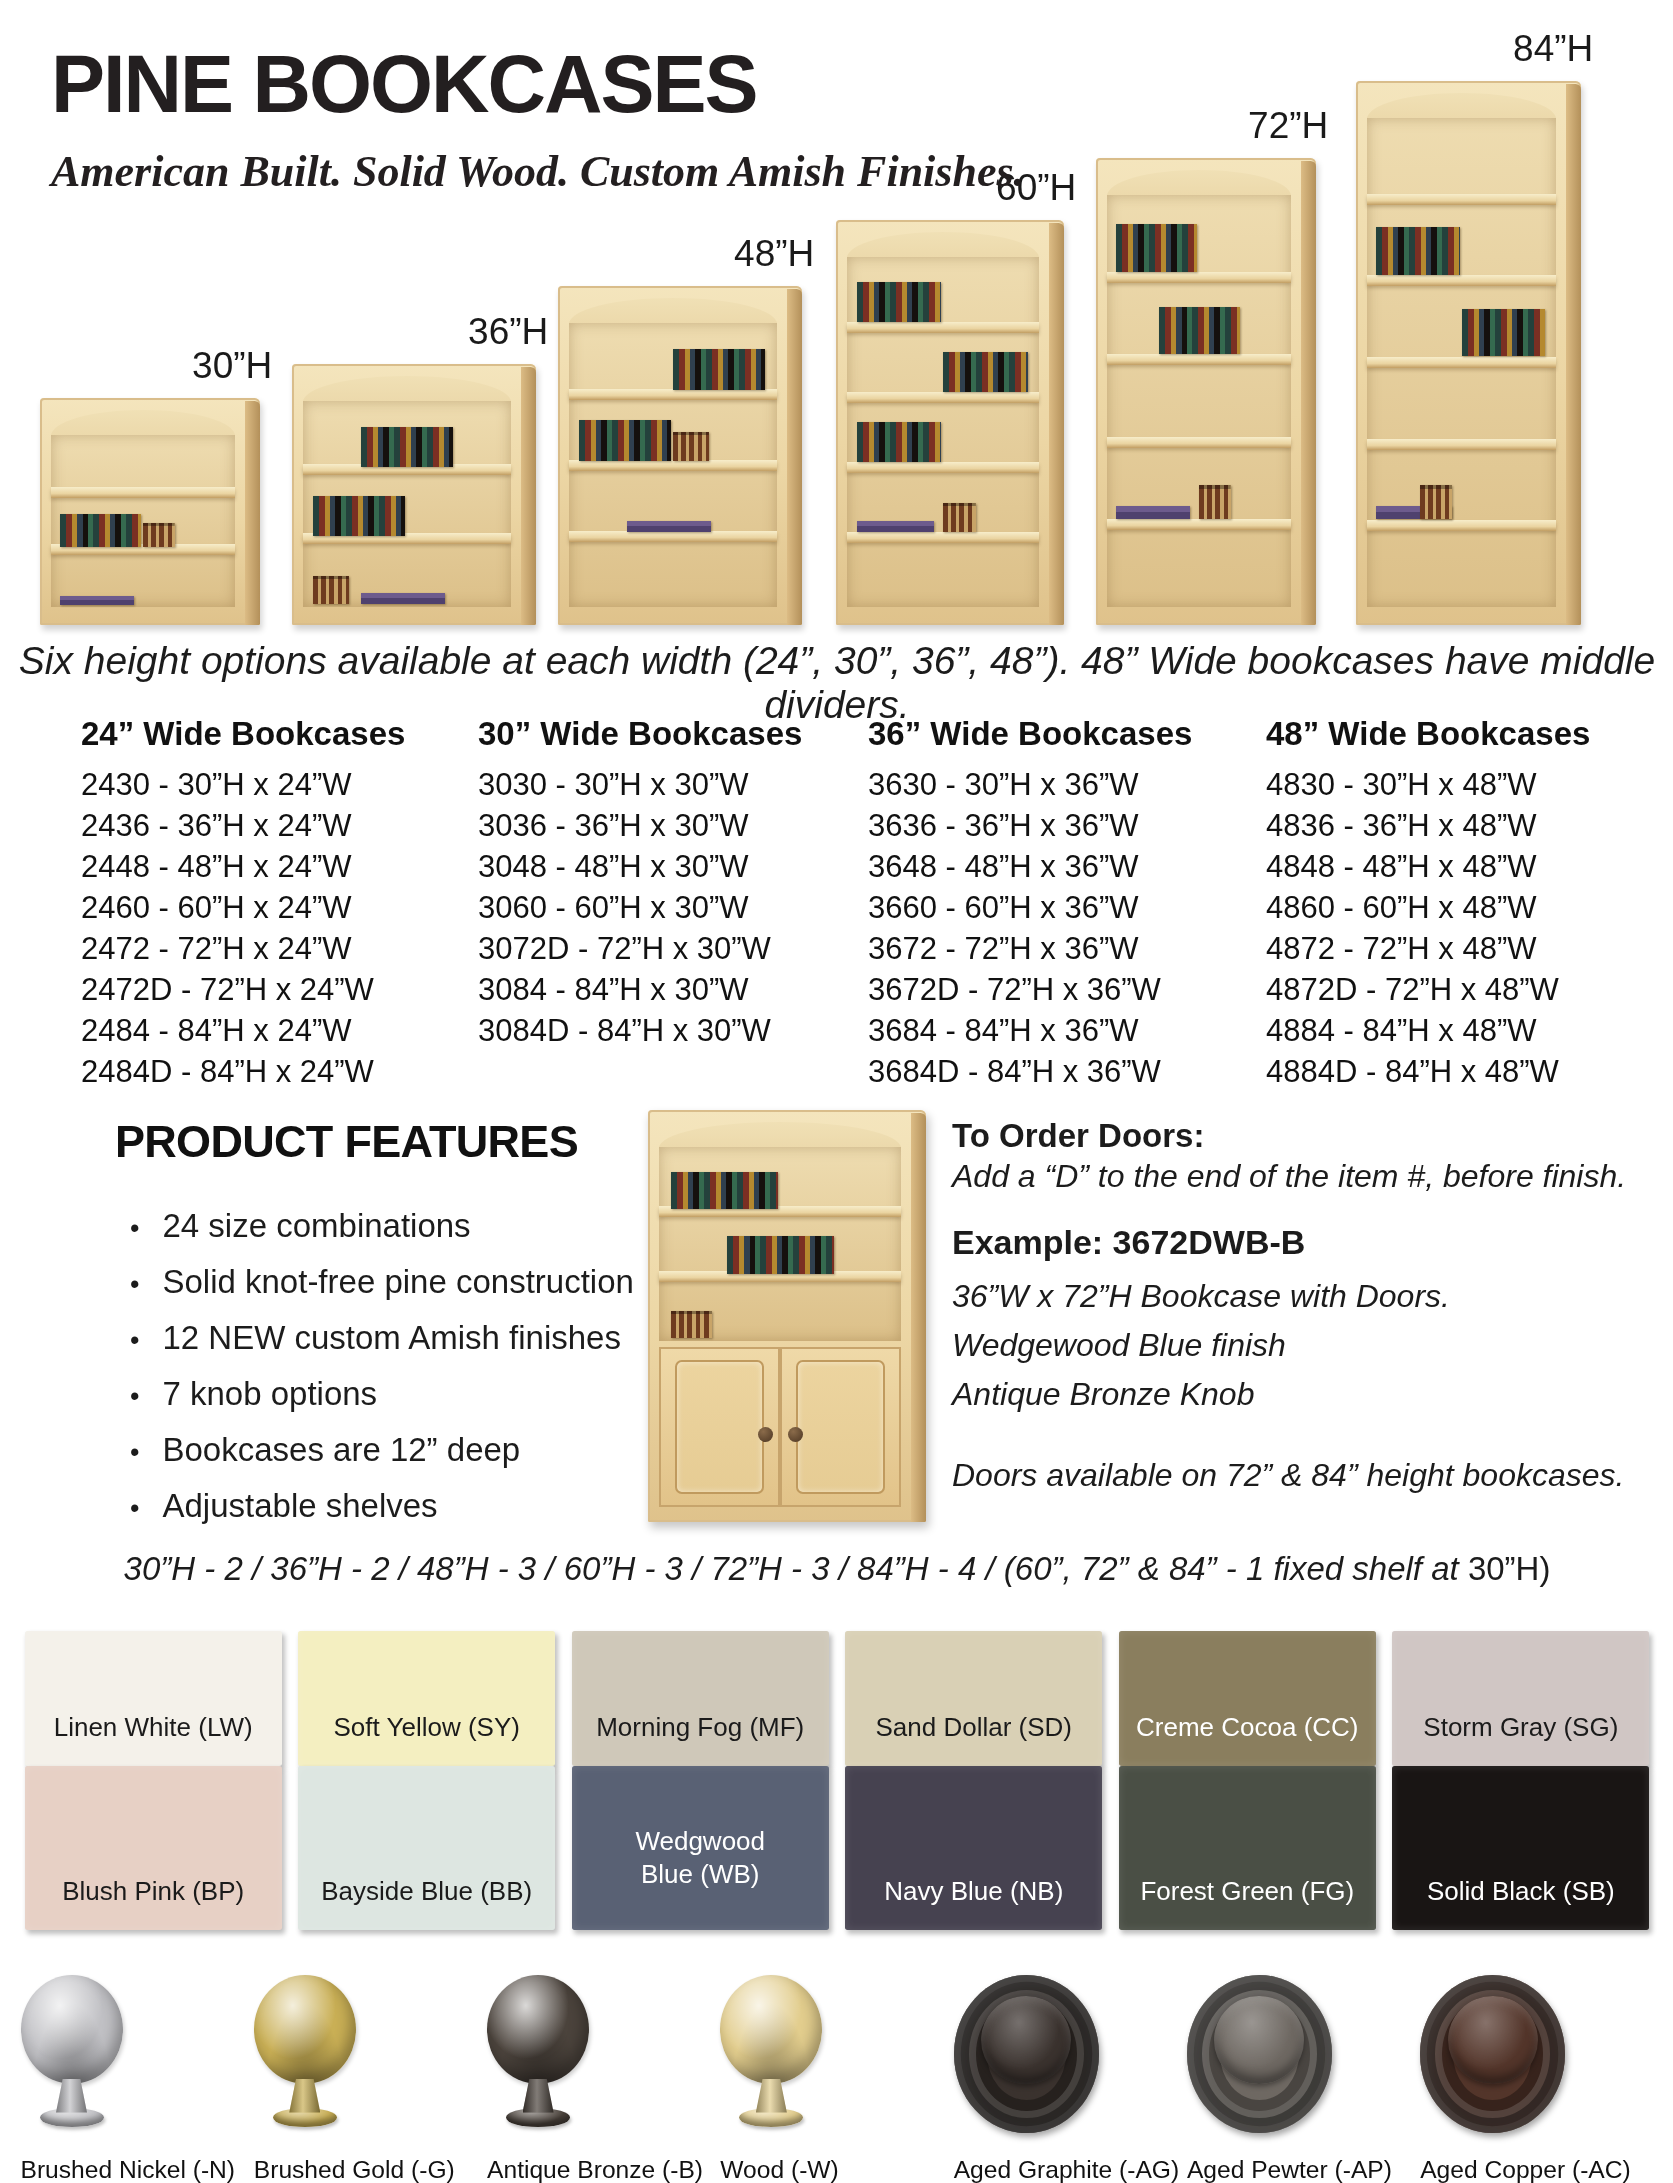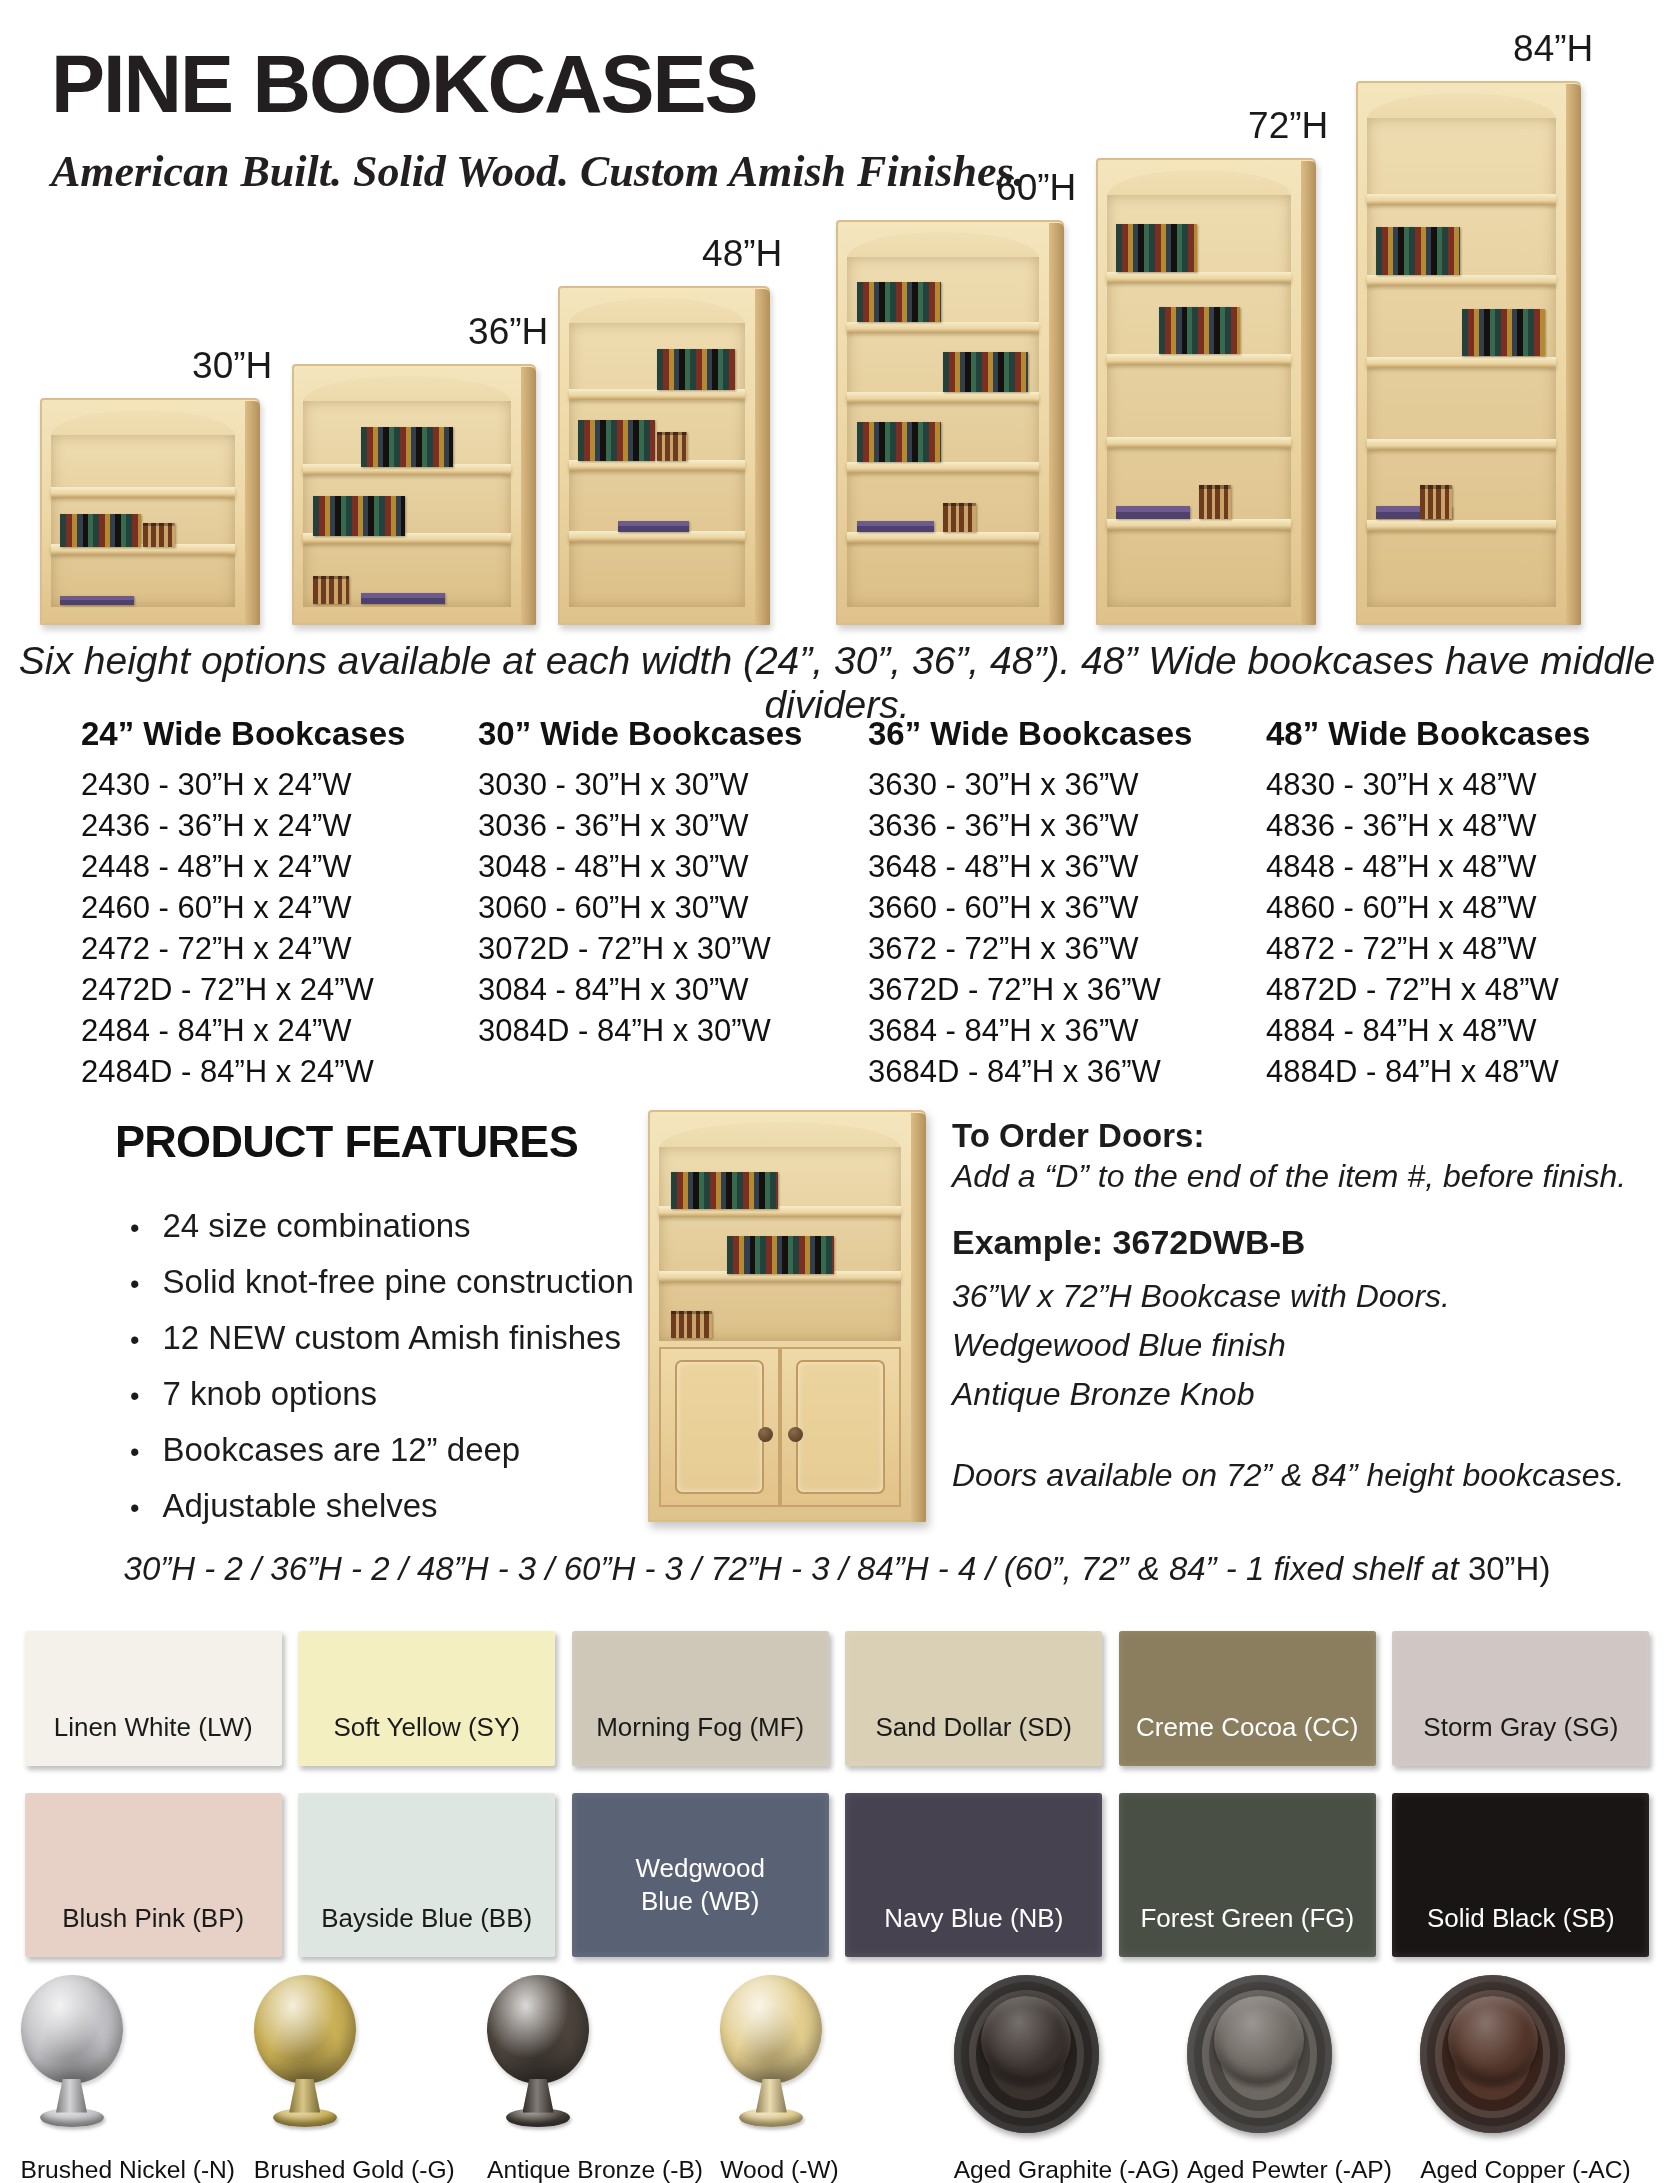--- a/index.html
+++ b/index.html
@@ -36,21 +36,21 @@
   .deco.flat{width:40%;background:linear-gradient(180deg,#6d5b8d 0 50%,#4f416e 50% 100%);
         box-shadow:0.7px 1.4px 2px rgba(60,40,10,0.4);}
   .deco.lantern{width:17%;background:
         linear-gradient(#00000055 0 0) top/100% 12% no-repeat,
         repeating-linear-gradient(90deg,#6e3b1f 0 4.8px,#c8a468 4.8px 8.2px),#6e3b1f;
         box-shadow:0.7px 1.4px 2px rgba(60,40,10,0.4);}
 
   
   .c0{left:40px;width:220px;}   .c0 .case{height:227px;}
   .c1{left:292px;width:244px;}  .c1 .case{height:261px;}
-  .c2{left:558px;width:212px;}  .c2 .case{height:339px;}
+  .c2{left:558px;width:244px;}  .c2 .case{height:339px;}
   .c3{left:836px;width:228px;} .c3 .case{height:405px;}
   .c4{left:1096px;width:220px;} .c4 .case{height:467px;}
   .c5{left:1356px;width:225px;} .c5 .case{height:544px;}
 
   
   .intro{position:absolute;left:0;top:639px;width:1674px;text-align:center;
          font-size:39px;font-style:italic;color:#1c1c1c;}
 
   
   .catalog{position:absolute;left:7px;top:715px;width:1600px;height:382px;}
@@ -93,21 +93,21 @@
   .di-avail{position:absolute;top:355px;font-size:32px;font-style:italic;}
 
   
   .shelf-note{position:absolute;left:0;top:1550px;width:1674px;text-align:center;font-size:33px;}
   .shelf-note .it{font-style:italic;}
   .shelf-note .up{font-style:normal;}
 
   
   .finishes{position:absolute;left:0;top:1631px;width:1674px;}
   .swatch-row{display:flex;gap:16.4px;padding:0 24.6px;}
-  .swatch-row.r1{margin-bottom:27px;}
+  .swatch-row.r1{}
   .swatch{flex:1;position:relative;background:var(--c,#ddd);border-radius:2.7px;
         box-shadow:2.7px 3.4px 5.5px rgba(0,0,0,0.25), inset 0 0 9.6px rgba(255,255,255,0.12);}
   .swatch-row.r1 .swatch{height:135px;}
   .swatch-row.r2 .swatch{height:164px;}
   .swatch .label{position:absolute;left:0;right:0;bottom:23px;text-align:center;
         font-size:26px;color:var(--t,#1b1b1b);white-space:nowrap;}
   .swatch .label.two-line{white-space:normal;bottom:40px;padding:0 48px;line-height:1.25;}
 
   
   .knob-section{position:absolute;left:0;top:1975px;width:1674px;}

